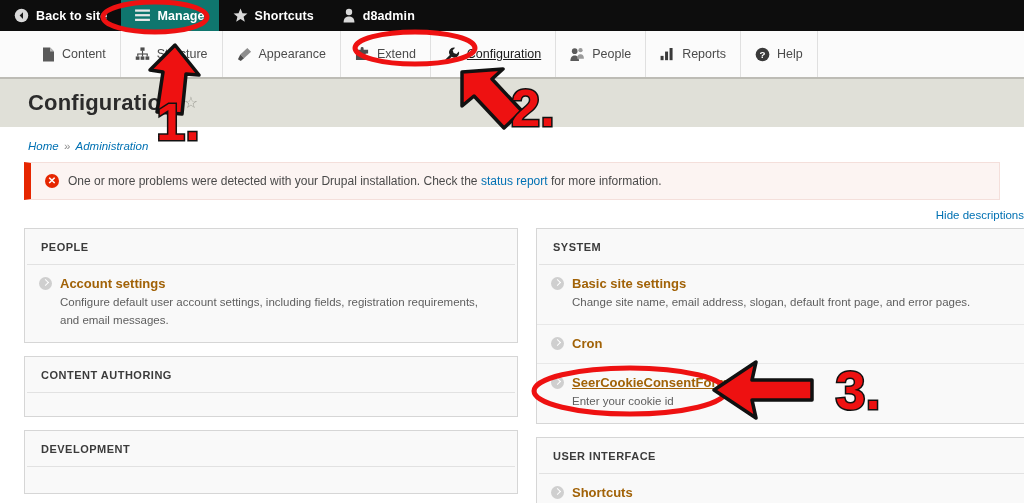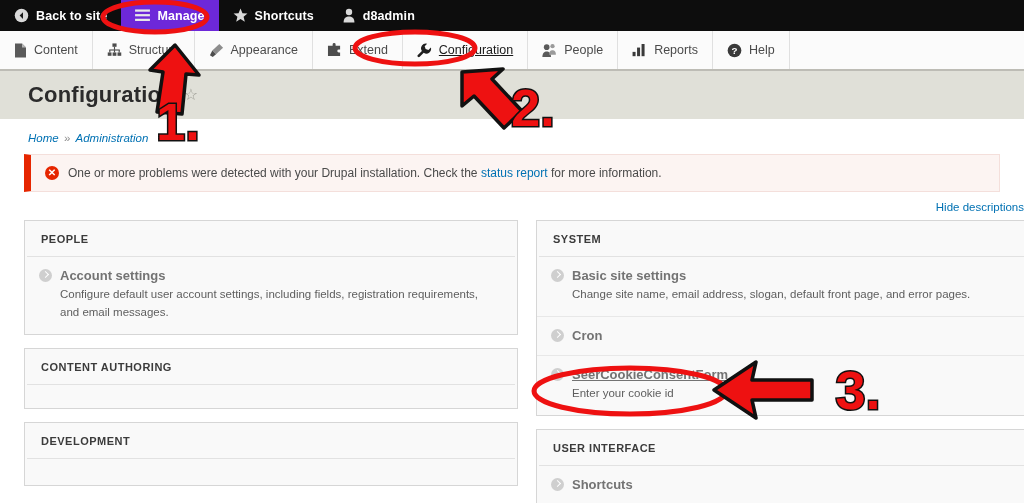--- a/index.html
+++ b/index.html
@@ -33,31 +33,32 @@
     display: flex;
     align-items: center;
     gap: 7px;
     padding: 0 14px;
     font-size: 12.5px;
     font-weight: bold;
     color: #fff;
     white-space: nowrap;
     letter-spacing: .1px;
   }
-  .admin-bar-item.active { background: #6d28d9; justify-content: space-between; }
+  .admin-bar-item.active { background: #0f766e; justify-content: space-between; }
 
   
   .menu-bar {
     position: relative;
-    height: 40px;
+    height: 48px;
     background: #fbfbfb;
     border-bottom: 2px solid #bdbcb5;
     display: flex;
     align-items: stretch;
     z-index: 4;
+    padding-left: 28px;
   }
   .menu-bar-item {
     display: flex;
     align-items: center;
     gap: 7px;
     padding: 0 14px;
     font-size: 12.5px;
     color: #4b4b4b;
     border-right: 1px solid #e0e0e0;
     white-space: nowrap;
@@ -180,21 +181,21 @@
     position: absolute;
     left: 4px; top: 3.2px;
     width: 4px; height: 4px;
     border-right: 1.6px solid #ffffff;
     border-top: 1.6px solid #ffffff;
     transform: rotate(45deg);
   }
   .item-link {
     font-size: 13px;
     font-weight: bold;
-    color: #737373;
+    color: #a16207;
     text-decoration: none;
   }
   .item-link.hovered { text-decoration: underline; }
   .item-desc {
     font-size: 11.5px;
     color: #5e5e5e;
     line-height: 1.55;
     padding: 3px 0 0 21px;
     max-width: 450px;
   }

